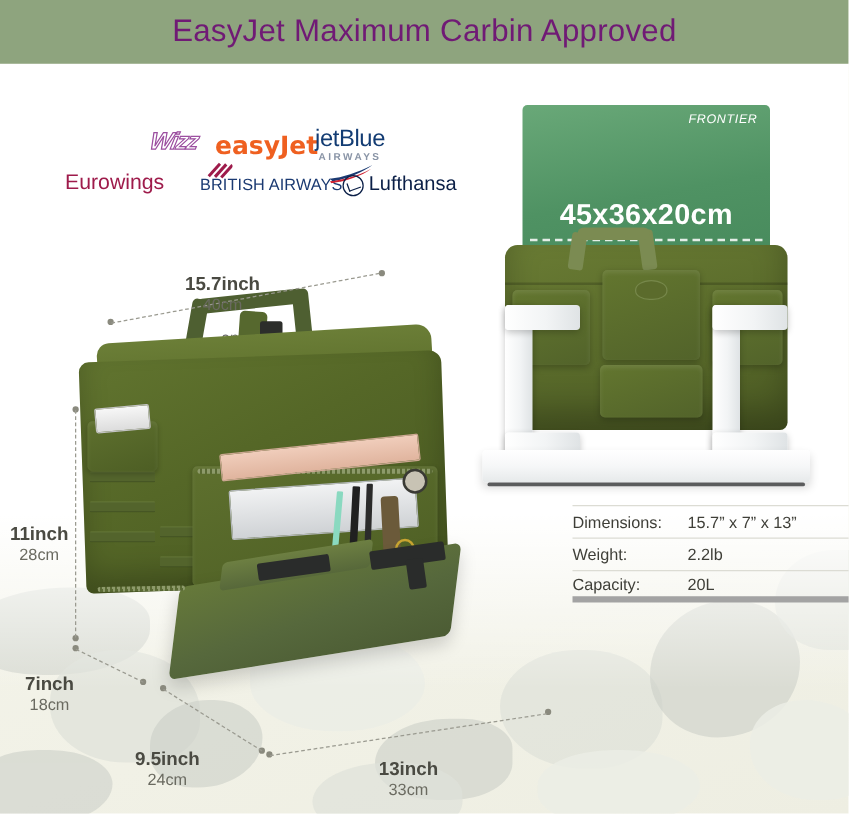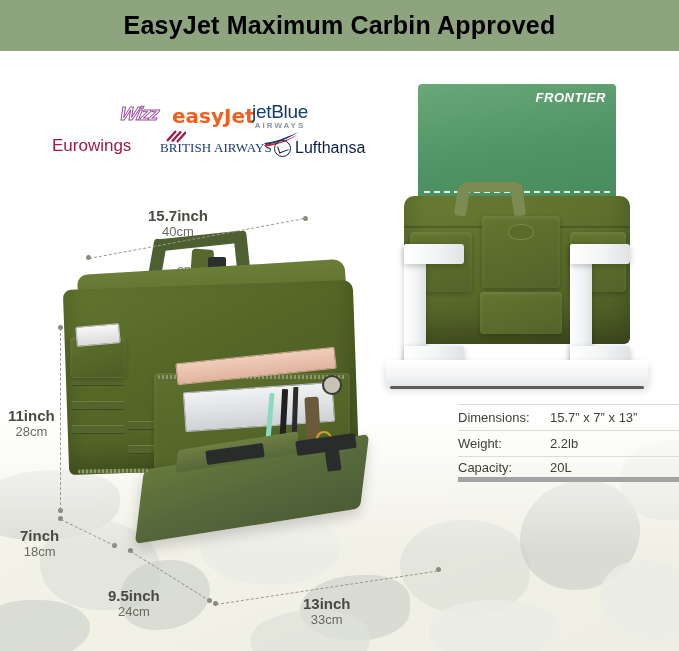--- a/index.html
+++ b/index.html
@@ -40,23 +40,23 @@
     position: absolute;
     left: 0; top: 0;
     width: 679px;
     height: 51px;
     background: #8ea47e;
     display: flex;
     align-items: center;
     justify-content: center;
   }
   .banner-title {
-    color: #000000;
+    color: #701a75;
     font-size: 25px;
-    font-weight: bold;
+    font-weight: normal;
     letter-spacing: .2px;
     white-space: nowrap;
   }
 
   
   .white-stage {
     position: absolute;
     left: 0; top: 51px;
     width: 679px;
     height: 500px;
@@ -101,21 +101,21 @@
     left: 0px; top: 38px;
     font-size: 17px; color: #9e1b4b;
   }
   .ew-swoosh {
     position: absolute; left: 112px; top: 31px;
     width: 22px; height: 14px;
   }
   .logo-ba {
     left: 108px; top: 42px;
     font-size: 13px; color: #1b3a72; letter-spacing: .1px;
-    font-family: Liberation Serif, serif;
+    font-family: Liberation Sans, sans-serif;
     text-align: right;
   }
   .ba-speedmarque {
     position: absolute; left: 212px; top: 34px;
     width: 34px; height: 15px;
   }
   .logo-lufthansa {
     left: 222px; top: 41px;
     display: flex; align-items: center; gap: 4px;
   }
@@ -221,37 +221,37 @@
     height: 0;
   }
   .dim-dot {
     position: absolute;
     width: 5px; height: 5px;
     background: #8a8a7e;
     border-radius: 50%;
   }
   .dim-label { position: absolute; text-align: center; white-space: nowrap; }
   .dim-label .dim-in {
-    font-size: 15px; font-weight: bold; color: #4a4a42; display: block; line-height: 1.1;
+    font-size: 15px; font-weight: bold; color: #4a4a42; display: block; line-height: 1.1; margin-top: 12px;
   }
   .dim-label .dim-cm {
     font-size: 13px; color: #6a6a60; display: block; line-height: 1.15;
   }
 
   
   .frontier-sign {
     position: absolute; left: 418px; top: 84px;
     width: 198px; height: 128px;
     background: linear-gradient(170deg,#69a878 0%,#4f9263 55%,#478a5c 100%);
     border-radius: 4px 4px 0 0;
     overflow: hidden;
   }
   .frontier-logo {
     position: absolute; right: 10px; top: 6px;
-    color: #ffffff; font-size: 13px; font-weight: bold;
+    color: #ffffff; font-size: 10px; font-weight: normal;
     font-style: italic; letter-spacing: .5px;
   }
   .fs-line1, .fs-line2 {
     position: absolute; width: 100%; text-align: center;
     color: #ffffff; font-size: 12.5px; letter-spacing: .4px;
   }
   .fs-line1 { top: 34px; }
   .fs-line2 { top: 54px; }
   .fs-size {
     position: absolute; width: 100%; text-align: center; top: 74px;
@@ -468,20 +468,21 @@
   <div class="dim-dot" style="left:213px;top:601px;"></div>
   <div class="dim-dot" style="left:436px;top:567px;"></div>
   <div class="dim-line" style="left:216px;top:604px;width:224px;transform:rotate(-8.6deg);"></div>
   <div class="dim-label" style="left:303px;top:596px;">
     <span class="dim-in">13inch</span>
     <span class="dim-cm">33cm</span>
   </div>
 
   <div class="frontier-sign">
     <div class="frontier-logo">FRONTIER</div>
+    <div class="fs-size">45x36x20cm</div>
     <div class="fs-dash"></div>
     <div class="fs-small">Your cabin bag must fit
 including any wheels and handles</div>
   </div>
 
   <div class="bag-right">
     <div class="br-handle" style="left:52px;top:-10px;width:12px;height:30px;transform:rotate(8deg);"></div>
     <div class="br-handle" style="left:108px;top:-12px;width:12px;height:32px;transform:rotate(-8deg);"></div>
     <div class="br-handle" style="left:58px;top:-14px;width:58px;height:10px;border-radius:6px;"></div>
     <div class="br-seam" style="left:0;top:30px;width:226px;height:2px;"></div>

